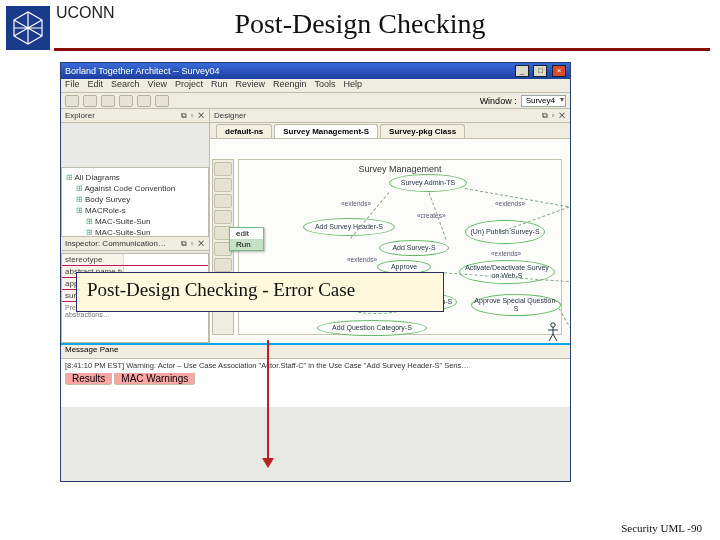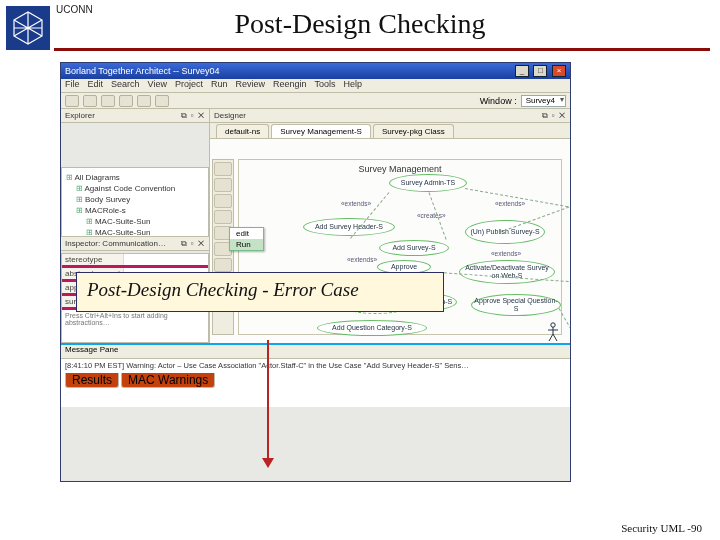--- a/index.html
+++ b/index.html
@@ -1,20 +1,20 @@
 <!DOCTYPE html>
 <html><head>
 <meta charset="utf-8">
 <style>
   * { box-sizing: border-box; margin: 0; padding: 0; }
   html, body { width: 720px; height: 540px; font-family: "Times New Roman", serif; background: #fff; overflow: hidden; }
   .slide { position: relative; width: 720px; height: 540px; }
   .logo { position: absolute; left: 6px; top: 6px; width: 44px; height: 44px; background: #1a3a8a; border-radius: 4px; }
   .logo svg { width: 44px; height: 44px; }
-  .uconn { position: absolute; left: 56px; top: 4px; font-size: 10px; color: #222; font-family: Arial, sans-serif; }
+  .uconn { position: absolute; left: 56px; top: 4px; font-size: 16px; color: #222; font-family: Arial, sans-serif; }
   .title { position: absolute; left: 0; right: 0; top: 8px; text-align: center; font-size: 28px; color: #111; }
   .rule { position: absolute; left: 54px; right: 10px; top: 48px; height: 3px; background: #8a0c08; }
   .screenshot { position: absolute; left: 60px; top: 62px; width: 511px; height: 420px; border: 1px solid #2e3f6f; background: #e8e8e4; font-family: Tahoma, Arial, sans-serif; font-size: 9px; }
   .titlebar { height: 16px; background: linear-gradient(#3a6ad9, #1b3fa0); color: #fff; display: flex; align-items: center; padding: 0 4px; }
   .titlebar .caption { flex: 1; font-size: 9px; }
   .winbtns span { display: inline-block; width: 14px; height: 12px; margin-left: 2px; background: #dcd9c8; border: 1px solid #123; font-size: 8px; text-align: center; line-height: 10px; color: #222; }
   .winbtns .close { background: #d84b2a; color: #fff; }
   .menubar { height: 14px; background: #efece0; border-bottom: 1px solid #bfbca8; padding: 0 4px; color: #333; display: flex; gap: 8px; }
   .menubar span { font-size: 9px; }
   .toolbar { height: 16px; background: #efece0; border-bottom: 1px solid #bfbca8; display: flex; align-items: center; padding: 0 4px; gap: 4px; }
@@ -29,48 +29,48 @@
   .explorer { flex: 1; background: #fff; border: 1px solid #bfbca8; overflow: hidden; margin-top: 44px; }
   .tree { padding: 4px 4px; font-size: 8px; color: #333; line-height: 11px; }
   .tree .node { white-space: nowrap; }
   .tree .node::before { content: "⊞ "; color: #5a7; }
   .tree .ind1 { padding-left: 10px; }
   .tree .ind2 { padding-left: 20px; }
   .ctxmenu { position: absolute; left: 168px; top: 164px; background: #fff; border: 1px solid #7b8; font-size: 8px; box-shadow: 1px 1px 2px rgba(0,0,0,.3); z-index: 10; }
   .ctxmenu div { padding: 1px 12px 1px 6px; }
   .ctxmenu .sel { background: #c6e2c6; }
   .inspector { height: 90px; background: #fff; border: 1px solid #bfbca8; margin-top: 2px; font-size: 8px; color: #444; }
-  .inspector .row { display: flex; border-bottom: 3px solid #be185d; }
+  .inspector .row { display: flex; border-bottom: 1px solid #be185d; }
   .inspector .row .k { width: 62px; padding: 1px 3px; background: #f5f3ea; border-right: 1px solid #e1ddcb; white-space: nowrap; overflow: hidden; }
   .inspector .row .v { flex: 1; padding: 1px 3px; white-space: nowrap; overflow: hidden; }
   .canvaswrap { flex: 1; display: flex; flex-direction: column; border-left: 1px solid #bfbca8; }
-  .tabbar { height: 16px; background: #efece0; border-bottom: 1px solid #bfbca8; display: flex; align-items: flex-end; padding-left: 6px; gap: 2px; }
+  .tabbar { height: 16px; background: #efece0; border-bottom: 1px solid #bfbca8; display: flex; align-items: flex-end; padding-left: 6px; gap: 2px; font-weight: bold; }
   .tab { height: 14px; padding: 0 8px; background: #f3f0e2; border: 1px solid #bfbca8; border-bottom: none; border-radius: 3px 3px 0 0; font-size: 8px; display: flex; align-items: center; }
   .tab.active { background: #fff; }
   .canvas { flex: 1; background: #fcfcfa; position: relative; overflow: hidden; }
   .dotbg { position: absolute; left: 28px; top: 20px; right: 8px; bottom: 8px; border: 1px solid #c8c4b0;
            background-image: radial-gradient(#c9c6b6 0.5px, transparent 0.5px); background-size: 8px 8px; }
   .uc-title { position: absolute; left: 50%; top: 4px; transform: translateX(-50%); font-size: 9px; color: #333; }
   .palette { position: absolute; left: 2px; top: 20px; width: 22px; bottom: 8px; background: #efece0; border: 1px solid #bfbca8; }
   .palette div { width: 18px; height: 14px; margin: 2px auto; background: #e6e2d2; border: 1px solid #c4c0ab; border-radius: 2px; }
   .usecase { position: absolute; background: #fff; border: 1px solid #6b6; border-radius: 50%; font-size: 7px; color: #234; display: flex; align-items: center; justify-content: center; text-align: center; padding: 0 2px; line-height: 8px; }
   .actor { position: absolute; width: 28px; text-align: center; font-size: 7px; color: #234; }
   .actor svg { width: 14px; height: 20px; display: block; margin: 0 auto; }
   .assoc { position: absolute; border-top: 1px dashed #8a8; height: 0; transform-origin: left center; }
   .lbl { position: absolute; font-size: 6.5px; color: #557; }
   .msgpane { height: 64px; border-top: 2px solid #0ea5e9; background: #fff; }
   .msgpane .mp-head { height: 14px; background: #efece0; border-bottom: 1px solid #bfbca8; padding: 0 4px; font-size: 8px; }
   .msgpane .mp-body { font-size: 7.5px; color: #333; padding: 2px 4px; line-height: 10px; }
   .msgpane .mp-tabs { display: flex; gap: 2px; padding-left: 4px; }
-  .msgpane .mp-tabs .mt { font-size: 12px; padding: 0 6px; background: #c2410c; border: 1px solid #bfbca8; border-top: none; border-radius: 0 0 3px 3px; }
+  .msgpane .mp-tabs .mt { font-size: 10px; padding: 0 6px; background: #fca5a5; border: 1px solid #bfbca8; border-top: none; border-radius: 0 0 3px 3px; }
   .statusbar { height: 14px; background: #efece0; border-top: 1px solid #bfbca8; display: flex; align-items: center; font-size: 8px; color: #333; }
   .statusbar .sb-spacer { flex: 1; }
   .statusbar .sb-cell { padding: 0 8px; border-left: 1px solid #c9c5b0; }
   .statusbar .prog { width: 78px; height: 8px; border: 1px solid #aaa; margin: 0 6px; }
-  .overlay { position: absolute; left: 76px; top: 272px; width: 368px; background: #fff8dd; border: 1.5px solid #2b2b66; padding: 6px 10px 10px; z-index: 20; font-style: italic; }
+  .overlay { position: absolute; left: 76px; top: 272px; width: 368px; background: #fff8dd; border: 1.5px solid #2b2b66; padding: 6px 10px 10px; z-index: 20; }
   .overlay .o-t { font-size: 19px; text-align: left; color: #111; }
   .overlay .o-s { font-size: 19px; text-align: center; color: #111; margin-top: 6px; }
   .arrow { position: absolute; left: 258px; top: 340px; z-index: 21; }
   .footer { position: absolute; right: 18px; bottom: 6px; font-size: 11px; color: #111; }
 </style>
 </head>
 <body>
 
 <div class="slide">
 

